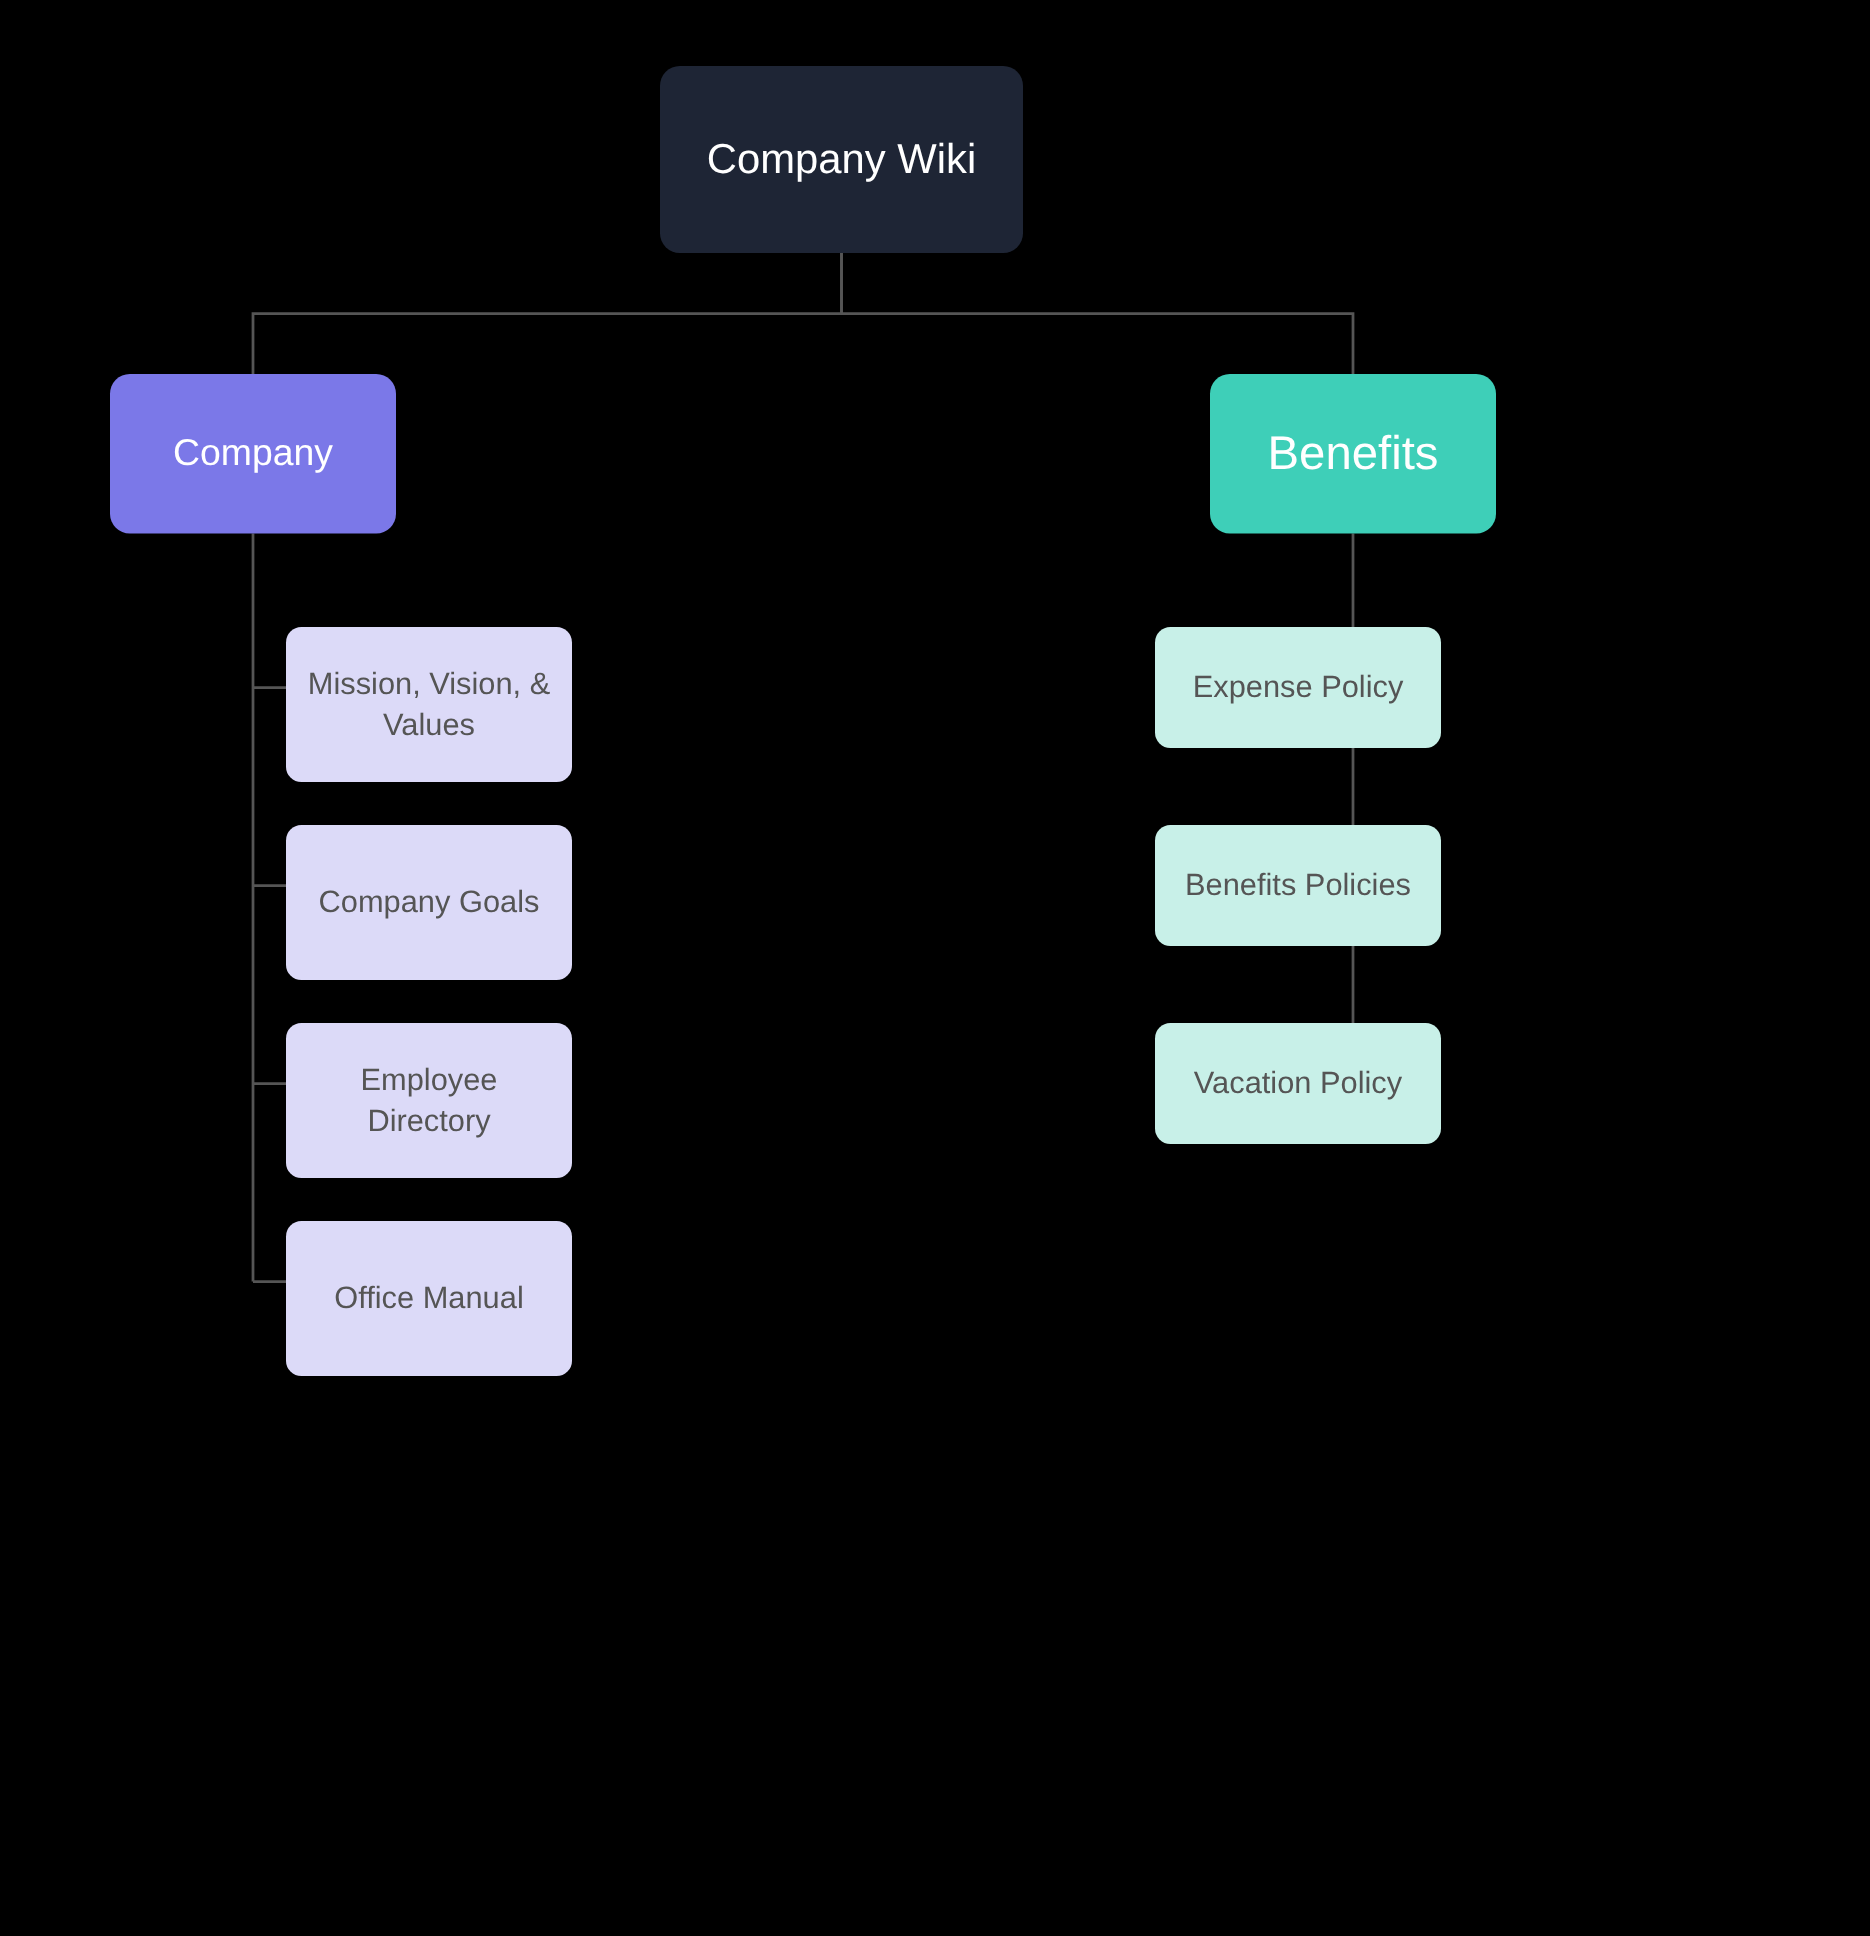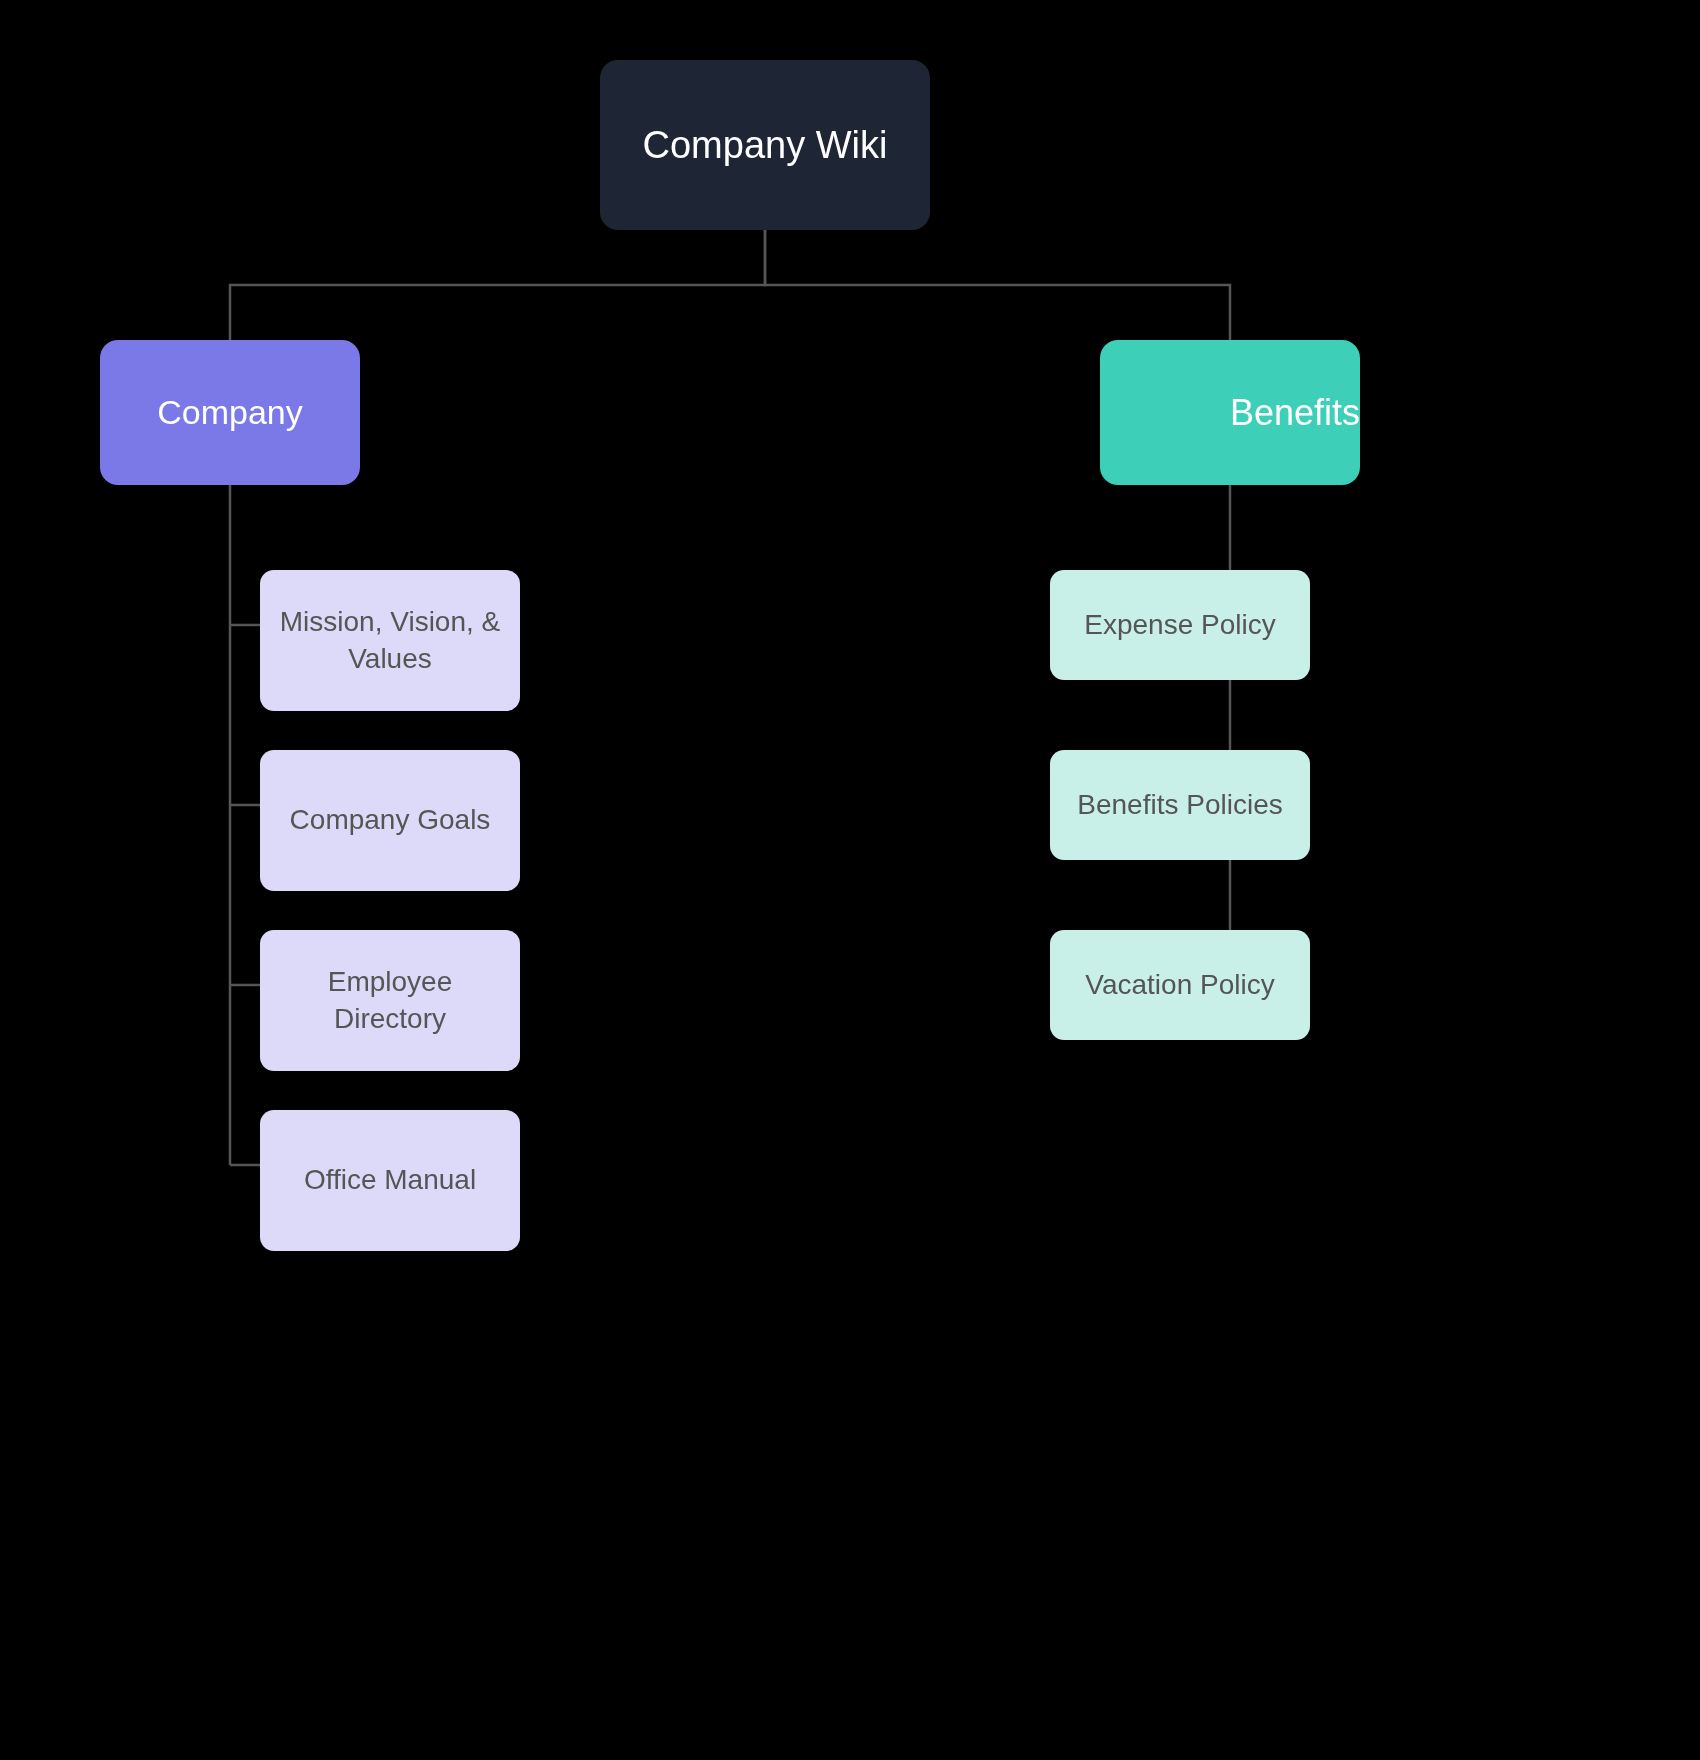--- a/index.html
+++ b/index.html
@@ -59,23 +59,23 @@
     .node-benefits {
       position: absolute;
       left: 1100px;
       top: 340px;
       width: 260px;
       height: 145px;
       background: #3ecfb8;
       border-radius: 18px;
       display: flex;
       align-items: center;
-      justify-content: flex-end;
+      justify-content: center;
       color: #fff;
-      font-size: 36px;
+      font-size: 43px;
       font-weight: 400;
     }
 
     
     .node-child-company {
       position: absolute;
       left: 260px;
       width: 260px;
       height: 141px;
       background: #dcdaf8;

